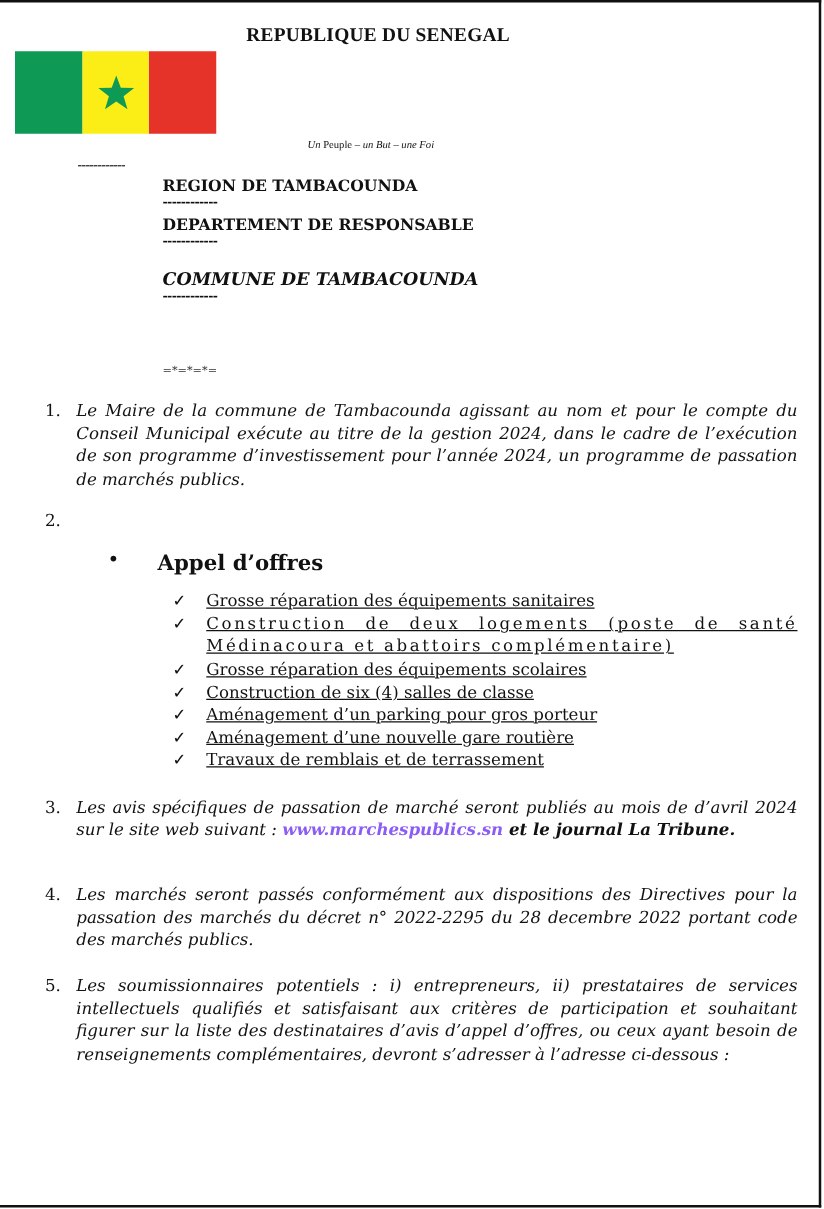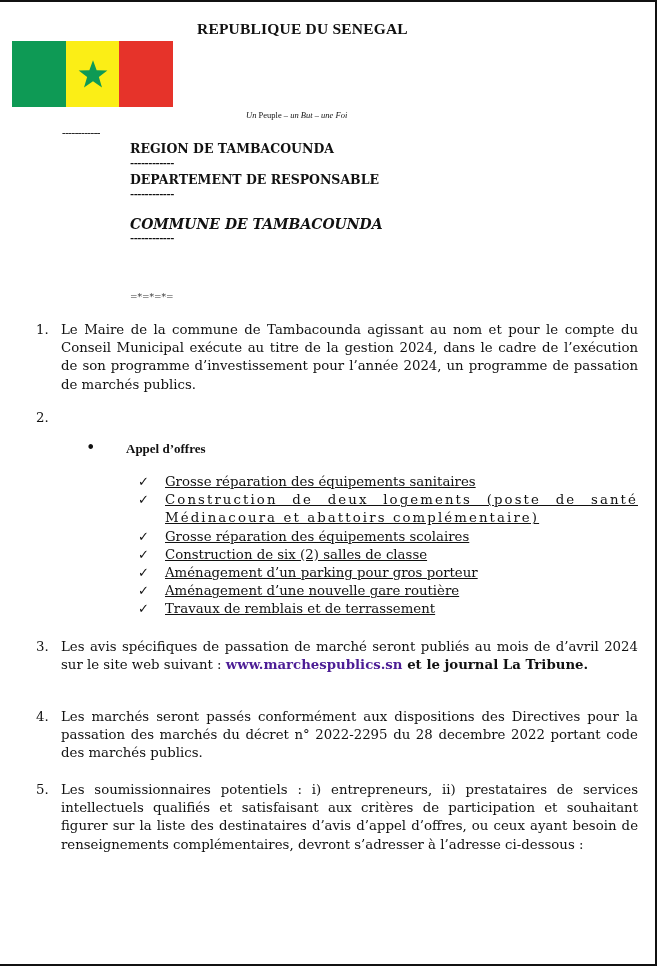--- a/index.html
+++ b/index.html
@@ -29,36 +29,36 @@
     .dash1 { top: 157px; font-size: 10px; letter-spacing: -0.5px; }
     .dept { top: 172px; font-size: 12.5px; }
     .dash2 { top: 188px; font-size: 10px; letter-spacing: -0.5px; }
     .commune { top: 216px; font-size: 14px; font-style: italic; }
     .dash3 { top: 232px; font-size: 10px; letter-spacing: -0.5px; }
     .avis { top: 261px; font-size: 12.5px; font-style: italic; }
     .sep { top: 292px; font-size: 9px; font-weight: normal; color: #333; }
 
     .body-text { font-family: "DejaVu Serif", serif; font-size: 13.3px; line-height: 18.2px; color: #111; }
     .num { position: absolute; left: 36px; }
-    .para { position: absolute; left: 61px; width: 577px; text-align: justify; text-align-last: left; }
+    .para { position: absolute; left: 61px; width: 577px; text-align: justify; text-align-last: left; font-style: italic; }
 
     .p1n { top: 321px; } .p1 { top: 321px; }
     .p2n { top: 409px; } .p2 { top: 409px; }
 
     .bullet { position: absolute; left: 86px; top: 438px; font-size: 16px; }
-    .appel { position: absolute; left: 126px; top: 441px; font-size: 13px; font-weight: bold; font-family: Liberation Serif, serif; }
+    .appel { position: absolute; left: 126px; top: 441px; font-size: 17px; font-weight: bold; }
 
     .checklist { position: absolute; left: 138px; top: 473px; width: 500px; }
     .check-item { display: flex; line-height: 18.2px; }
     .check-mark { width: 27px; flex: none; font-family: "DejaVu Sans", sans-serif; font-size: 13px; }
     .check-text { flex: 1; text-align: justify; text-align-last: left; text-decoration: underline; }
     .check-item.wide .check-text { letter-spacing: 2.1px; }
 
     .p3n { top: 638px; } .p3 { top: 638px; }
-    .link { color: #4c1d95; font-weight: bold; }
+    .link { color: #8b5cf6; font-weight: bold; }
     .b { font-weight: bold; }
     .p4n { top: 708px; } .p4 { top: 708px; }
     .p5n { top: 781px; } .p5 { top: 781px; }
 
     .signature { position: absolute; right: 23px; top: 929px; font-size: 13.5px; font-weight: bold; text-decoration: underline; letter-spacing: 0.2px; }
   </style>
 </head>
 <body>
 
 <div class="page">
@@ -106,21 +106,21 @@
     <div class="check-item wide">
       <span class="check-mark">✓</span>
       <span class="check-text">Construction de deux logements (poste de santé Médinacoura et abattoirs complémentaire)</span>
     </div>
     <div class="check-item">
       <span class="check-mark">✓</span>
       <span class="check-text">Grosse réparation des équipements scolaires</span>
     </div>
     <div class="check-item">
       <span class="check-mark">✓</span>
-      <span class="check-text">Construction de six (2) salles de classe</span>
+      <span class="check-text">Construction de six (4) salles de classe</span>
     </div>
     <div class="check-item">
       <span class="check-mark">✓</span>
       <span class="check-text">Aménagement d’un parking pour gros porteur</span>
     </div>
     <div class="check-item">
       <span class="check-mark">✓</span>
       <span class="check-text">Aménagement d’une nouvelle gare routière</span>
     </div>
     <div class="check-item">

